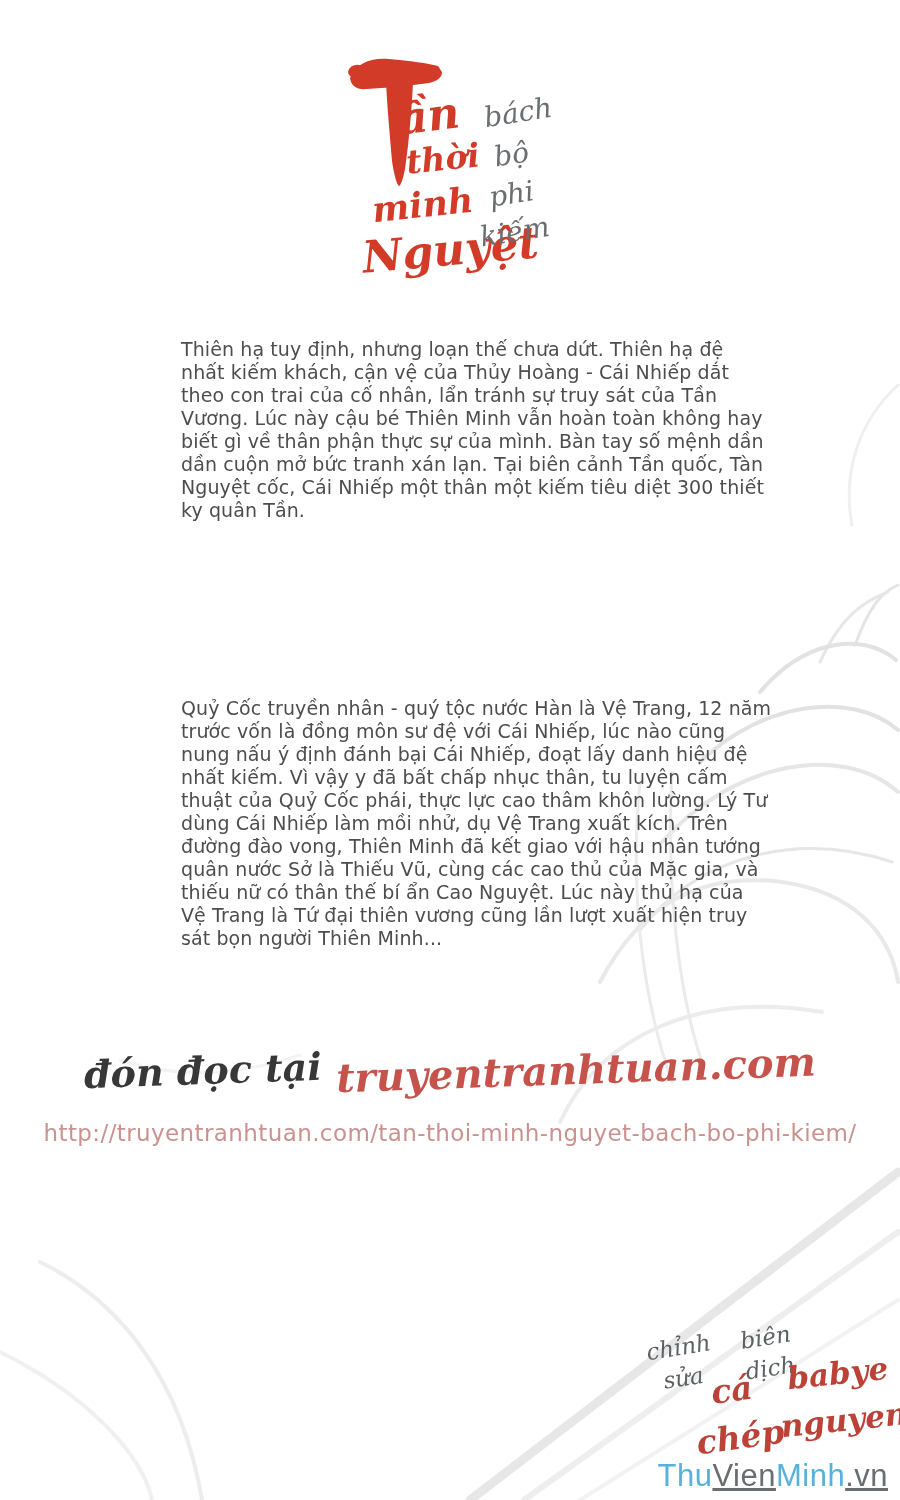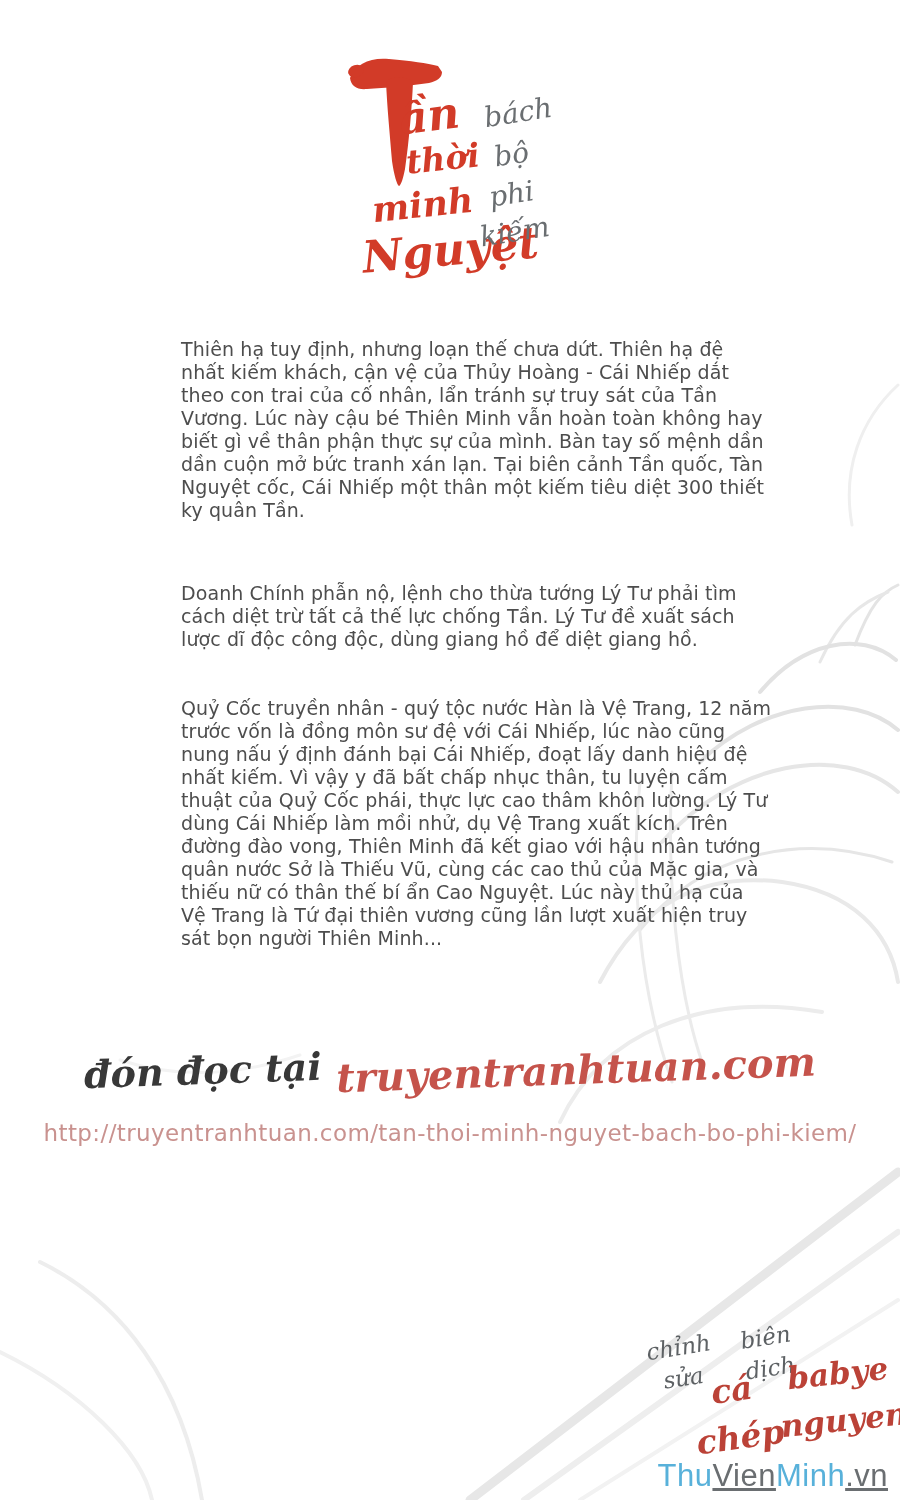--- a/index.html
+++ b/index.html
@@ -125,21 +125,20 @@
 
     <div class="subtitle">
       <span class="subtitle-word sw-0">bách</span>
       <span class="subtitle-word sw-1">bộ</span>
       <span class="subtitle-word sw-2">phi</span>
       <span class="subtitle-word sw-3">kiếm</span>
     </div>
   </div>
 
   <p class="para para-1">Thiên hạ tuy định, nhưng loạn thế chưa dứt. Thiên hạ đệ nhất kiếm khách, cận vệ của Thủy Hoàng - Cái Nhiếp dắt theo con trai của cố nhân, lẩn tránh sự truy sát của Tần Vương. Lúc này cậu bé Thiên Minh vẫn hoàn toàn không hay biết gì về thân phận thực sự của mình. Bàn tay số mệnh dần dần cuộn mở bức tranh xán lạn. Tại biên cảnh Tần quốc, Tàn Nguyệt cốc, Cái Nhiếp một thân một kiếm tiêu diệt 300 thiết ky quân Tần.</p>
-  <p class="para para-2">Doanh Chính phẫn nộ, lệnh cho thừa tướng Lý Tư phải tìm cách diệt trừ tất cả thế lực chống Tần. Lý Tư đề xuất sách lược dĩ độc công độc, dùng giang hồ để diệt giang hồ.</p>
   <p class="para para-3">Quỷ Cốc truyền nhân - quý tộc nước Hàn là Vệ Trang, 12 năm trước vốn là đồng môn sư đệ với Cái Nhiếp, lúc nào cũng nung nấu ý định đánh bại Cái Nhiếp, đoạt lấy danh hiệu đệ nhất kiếm. Vì vậy y đã bất chấp nhục thân, tu luyện cấm thuật của Quỷ Cốc phái, thực lực cao thâm khôn lường. Lý Tư dùng Cái Nhiếp làm mồi nhử, dụ Vệ Trang xuất kích. Trên đường đào vong, Thiên Minh đã kết giao với hậu nhân tướng quân nước Sở là Thiếu Vũ, cùng các cao thủ của Mặc gia, và thiếu nữ có thân thế bí ẩn Cao Nguyệt. Lúc này thủ hạ của Vệ Trang là Tứ đại thiên vương cũng lần lượt xuất hiện truy sát bọn người Thiên Minh...</p>
 
   <div class="promo-line">
     <span class="promo-prefix">đón đọc tại</span><span class="promo-site">truyentranhtuan.com</span>
   </div>
   <div class="promo-url">http://truyentranhtuan.com/tan-thoi-minh-nguyet-bach-bo-phi-kiem/</div>
 
   <div class="credit credit-label editor-label">chỉnh sửa</div>
   <div class="credit credit-name editor-name">cá chép</div>
   <div class="credit credit-label translator-label">biên dịch</div>

